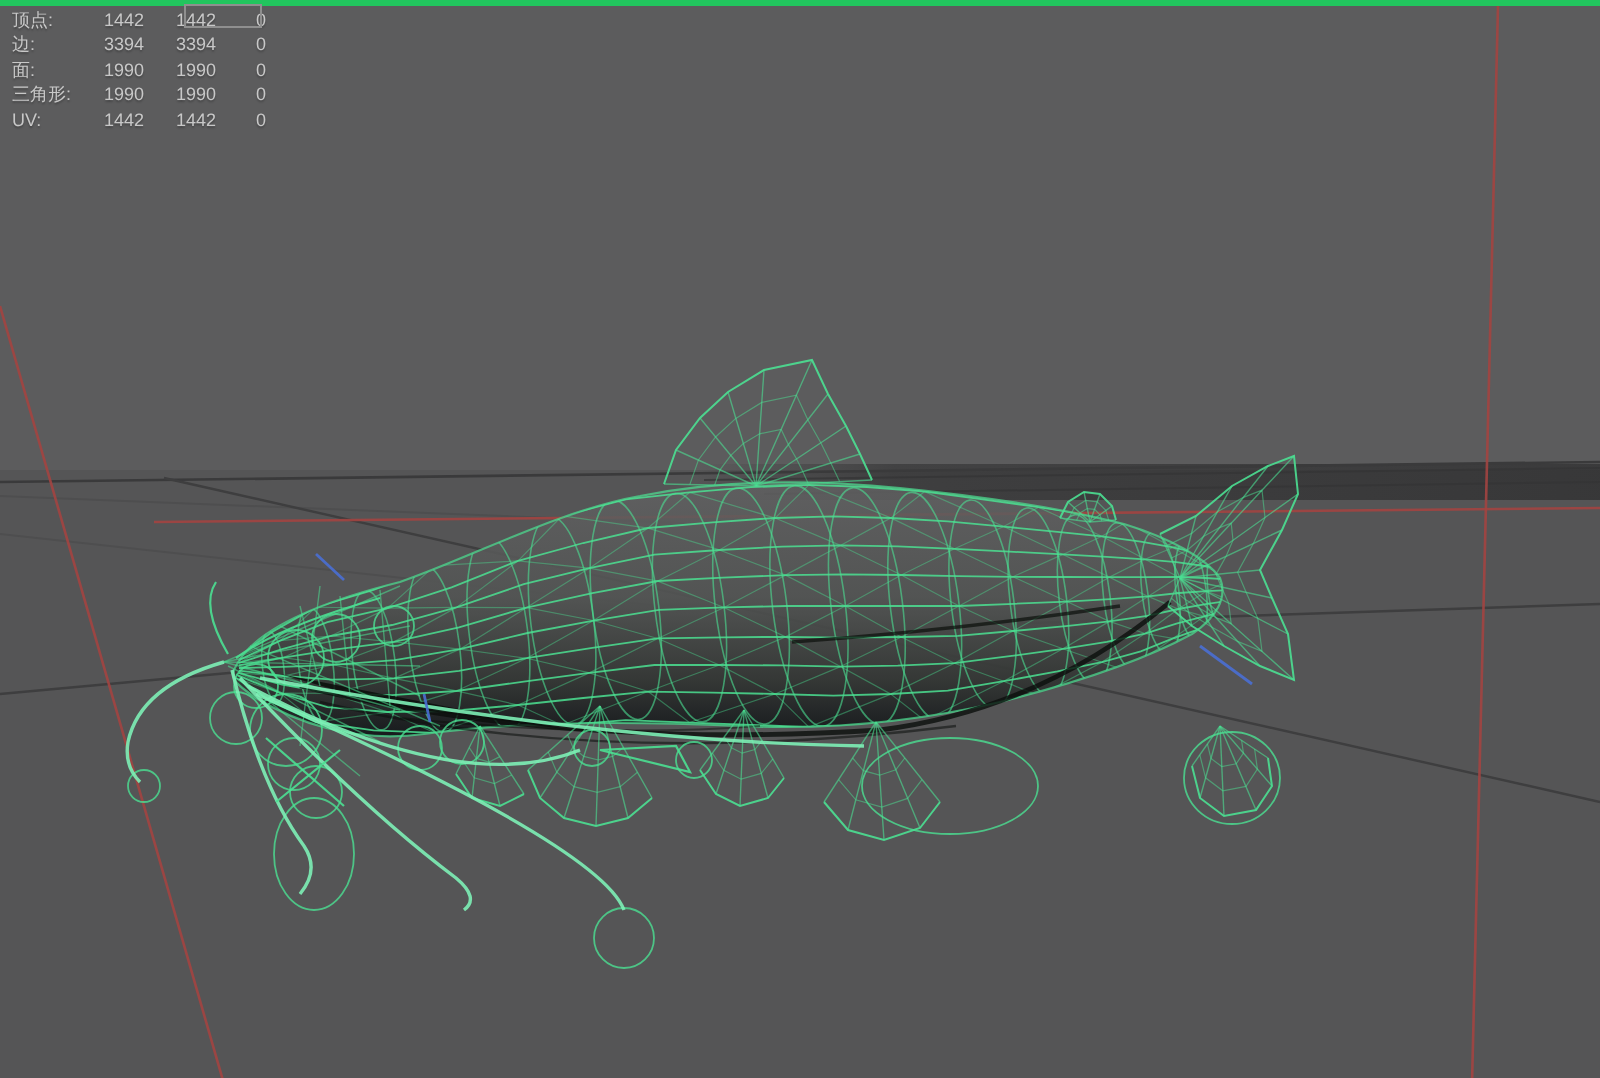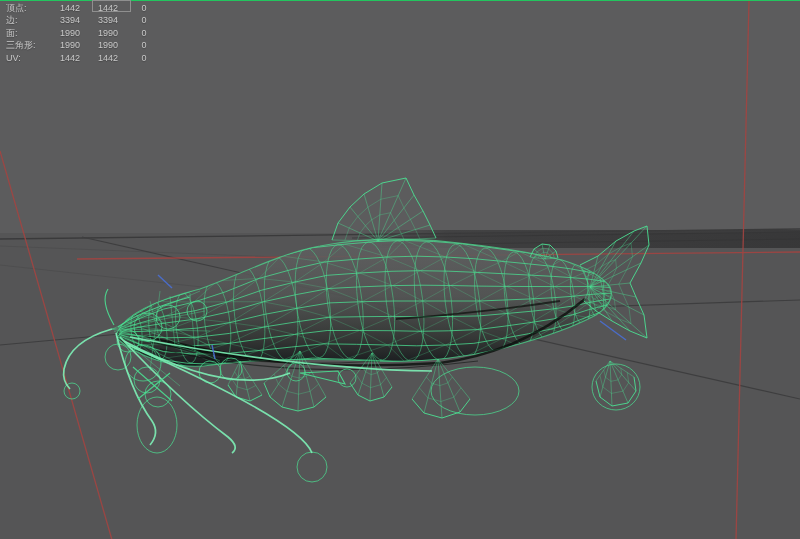--- a/index.html
+++ b/index.html
@@ -1,31 +1,31 @@
 <!DOCTYPE html>
 <html><head>
 <meta charset="utf-8">
 <style>
   html,body{margin:0;padding:0;background:#565657;overflow:hidden;}
   #viewport{
     position:relative;width:800px;height:539px;
     font-family:"Liberation Sans","DejaVu Sans",sans-serif;
-    border-top:1px solid #22c55e;box-sizing:border-box;
+    border-top:3px solid #22c55e;box-sizing:border-box;
     background:#565657;
   }
   #scene{position:absolute;left:0;top:0;}
   
   #stats{
     position:absolute;left:6px;top:1px;z-index:5;
     font-size:9px;line-height:12.4px;color:#c8c8c8;
     text-shadow:0 1px 1px rgba(0,0,0,.25);
   }
   .srow{display:flex;white-space:nowrap;}
   .slabel{width:46px;text-align:left;}
-  .snum{width:36px;text-align:center;}
+  .snum{width:36px;text-align:left;}
   .snum.c2{width:40px;position:relative;}
   .snum.c3{width:32px;}
   .srow:first-child .snum.c2::after{
     content:"";position:absolute;left:4px;right:-3px;top:-2px;bottom:2px;
     border:1px solid #8f8f8f;pointer-events:none;
   }
 </style>
 </head>
 <body>
 

